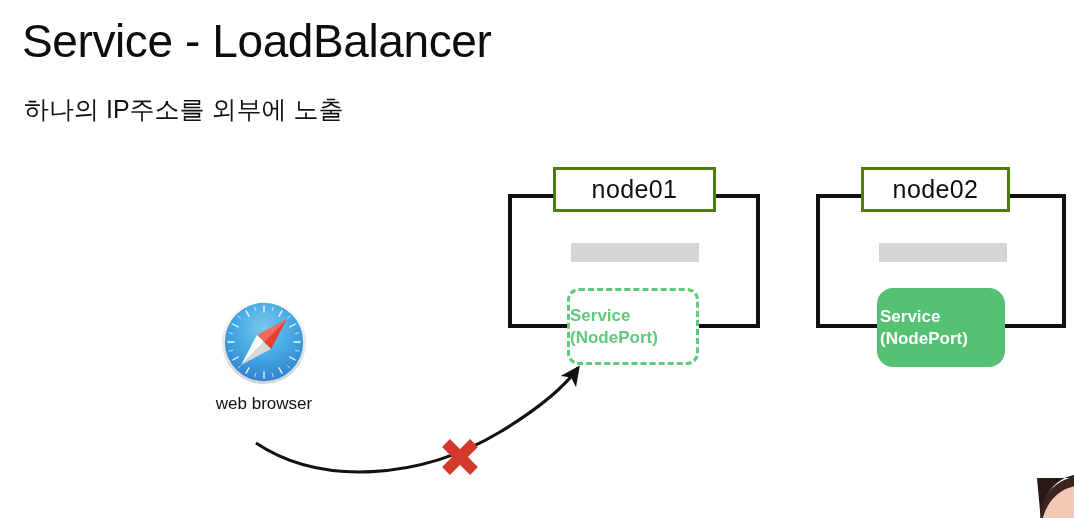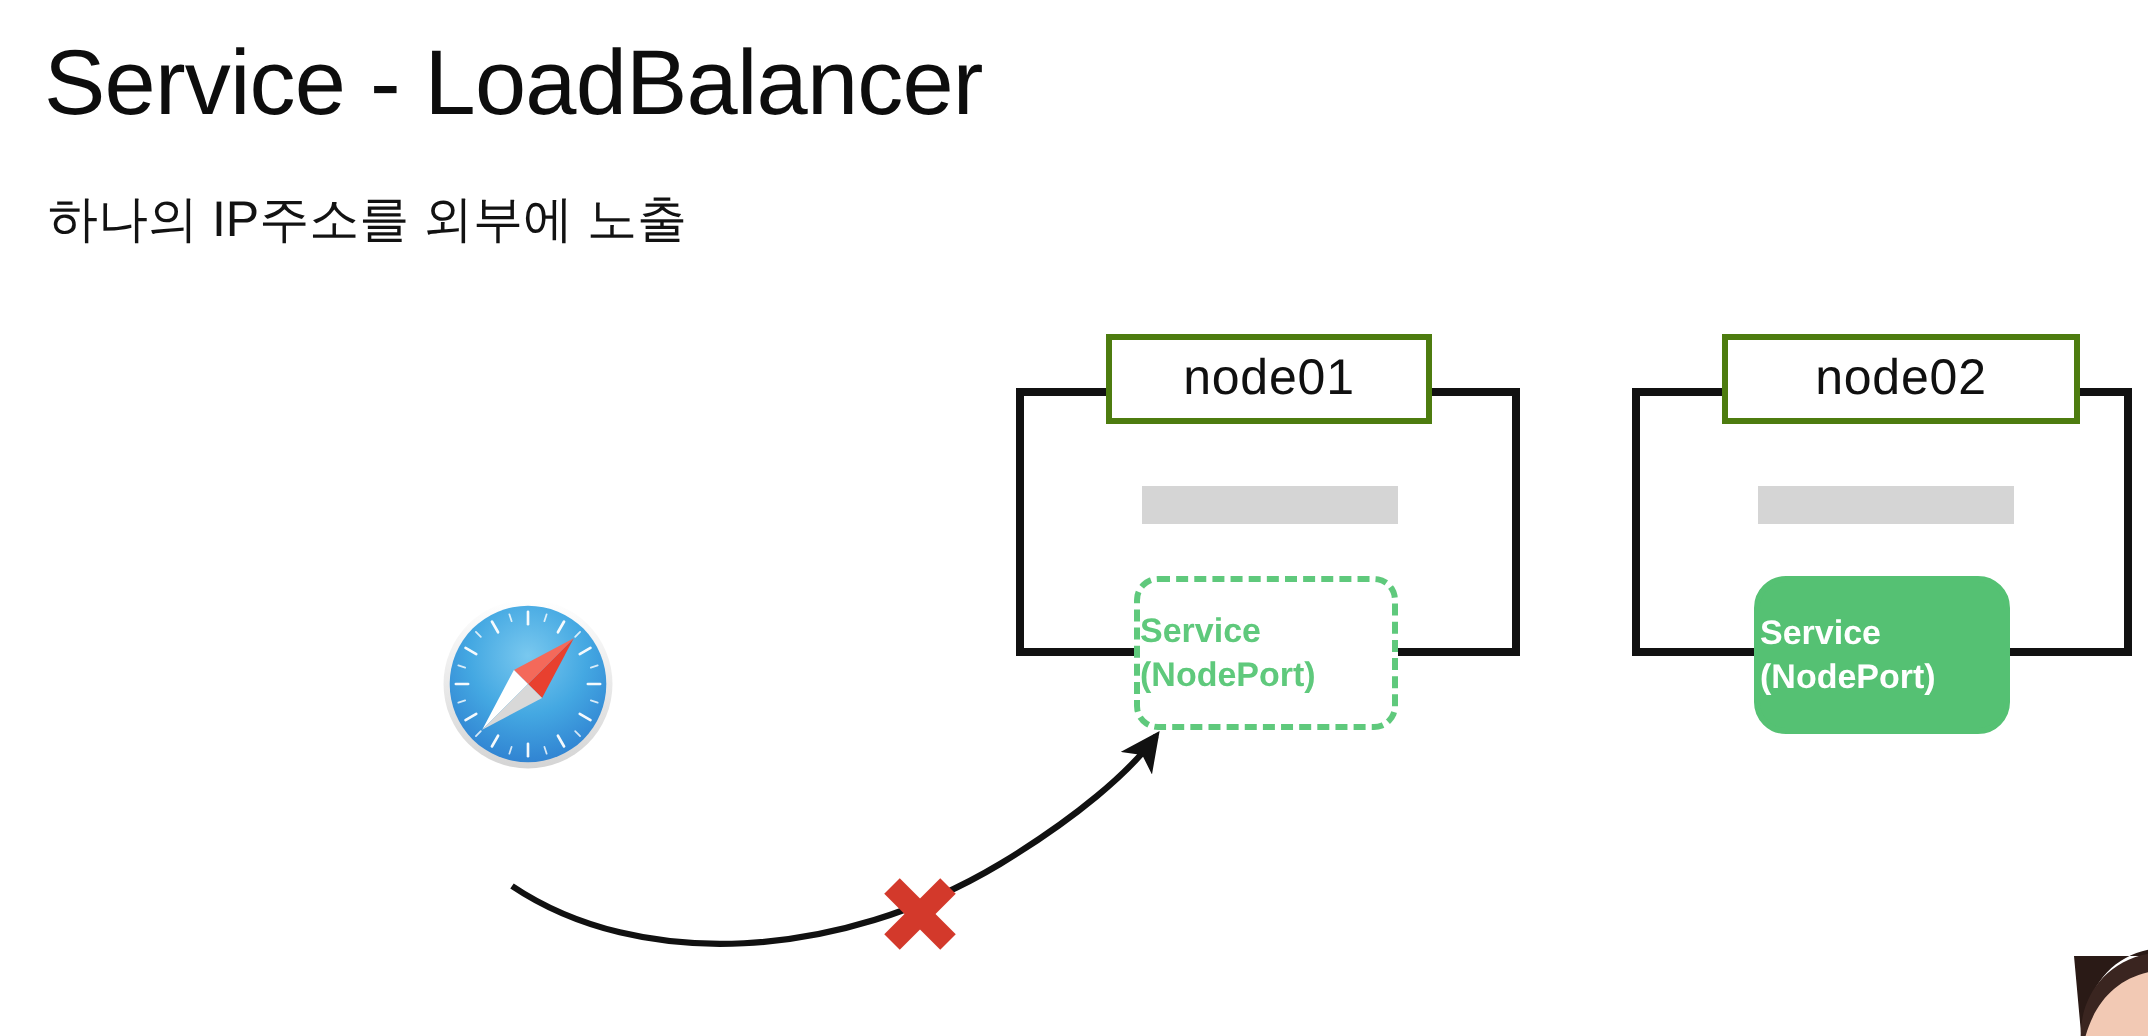--- a/index.html
+++ b/index.html
@@ -159,21 +159,21 @@
 
     <div class="svc-chip dashed" style="left:536px; top:288px; width:132px; height:77px;">
       <span>Service</span>
       <span>(NodePort)</span>
     </div>
   </div>
 
   <div class="node-group">
     <div class="node-body" style="left:785px; top:194px; width:250px; height:134px;"></div>
 
-    <div class="node-label-box" style="left:830px; top:167px; width:179px; height:45px;">
+    <div class="node-label-box" style="left:830px; top:167px; width:149px; height:45px;">
       <span class="node-label-text">node02</span>
     </div>
 
     <div class="node-bar" style="left:848px; top:243px; width:128px; height:19px;"></div>
 
     <div class="svc-chip filled" style="left:846px; top:288px; width:128px; height:79px;">
       <span>Service</span>
       <span>(NodePort)</span>
     </div>
   </div>
@@ -219,20 +219,21 @@
         <line x1="10.4" y1="60.6" x2="14.3" y2="59.3"></line>
         <line x1="10.4" y1="39.4" x2="14.3" y2="40.7"></line>
         <line x1="20.4" y1="20.4" x2="23.2" y2="23.2"></line>
         <line x1="39.4" y1="10.4" x2="40.7" y2="14.3"></line>
       </g>
       <polygon points="76,24 50,50 58,58" fill="#e8402f"></polygon>
       <polygon points="76,24 50,50 42,42" fill="#f4695a"></polygon>
       <polygon points="24,76 50,50 42,42" fill="#ffffff"></polygon>
       <polygon points="24,76 50,50 58,58" fill="#d8d8d8"></polygon>
     </svg>
+    <div class="browser-label">web browser</div>
   </div>
 
   <svg class="arrow-layer" viewBox="0 0 1074 518">
     <defs>
       <marker id="arrowHead" markerWidth="7" markerHeight="7" refX="5.4" refY="3.1" orient="auto">
         <path d="M0,0 L6.4,3.1 L0,6.2 L1.6,3.1 Z" fill="#111111"></path>
       </marker>
     </defs>
     <path d="M256,443 C320,486 420,480 500,432 C538,409 565,386 578,368" fill="none" stroke="#111111" stroke-width="3.1" marker-end="url(#arrowHead)"></path>
     <g stroke="#d3392b" stroke-width="11" stroke-linecap="butt">

